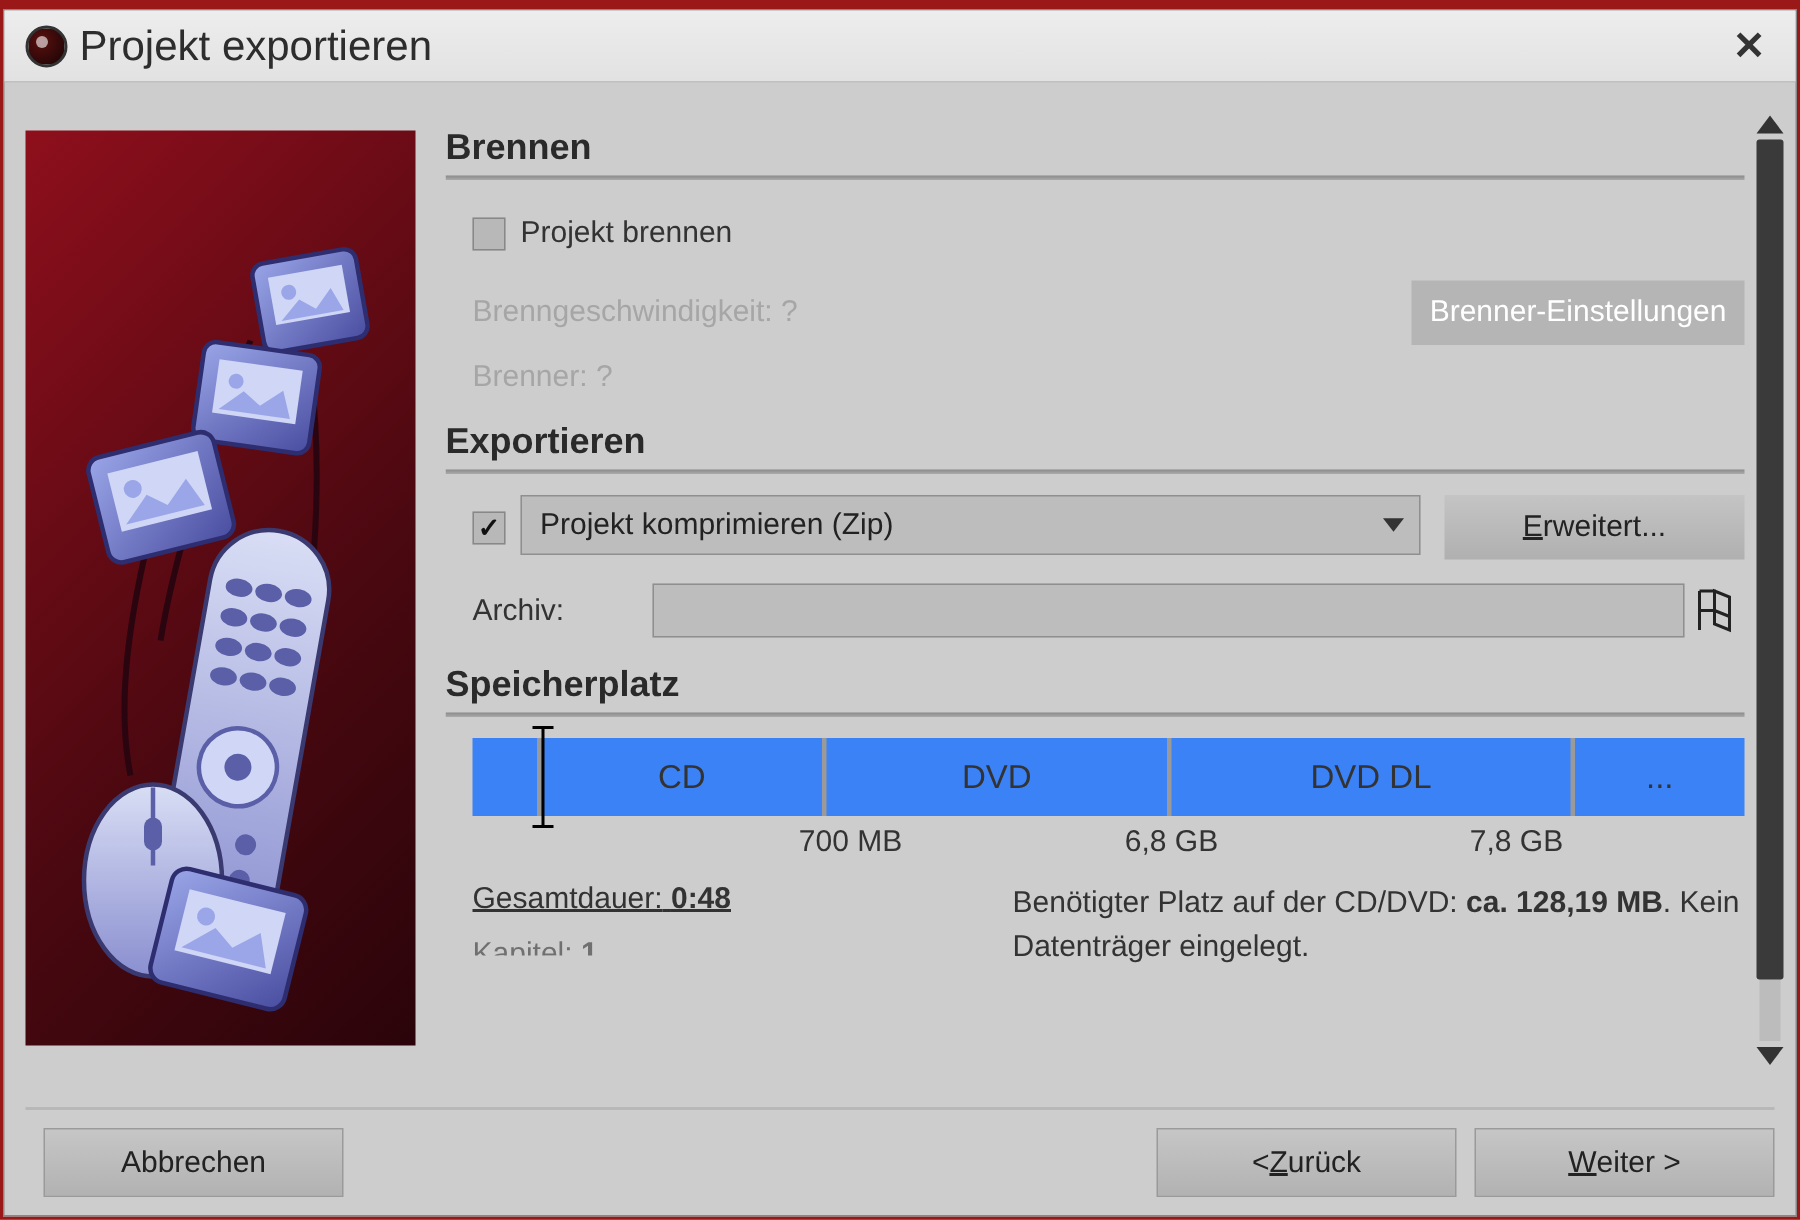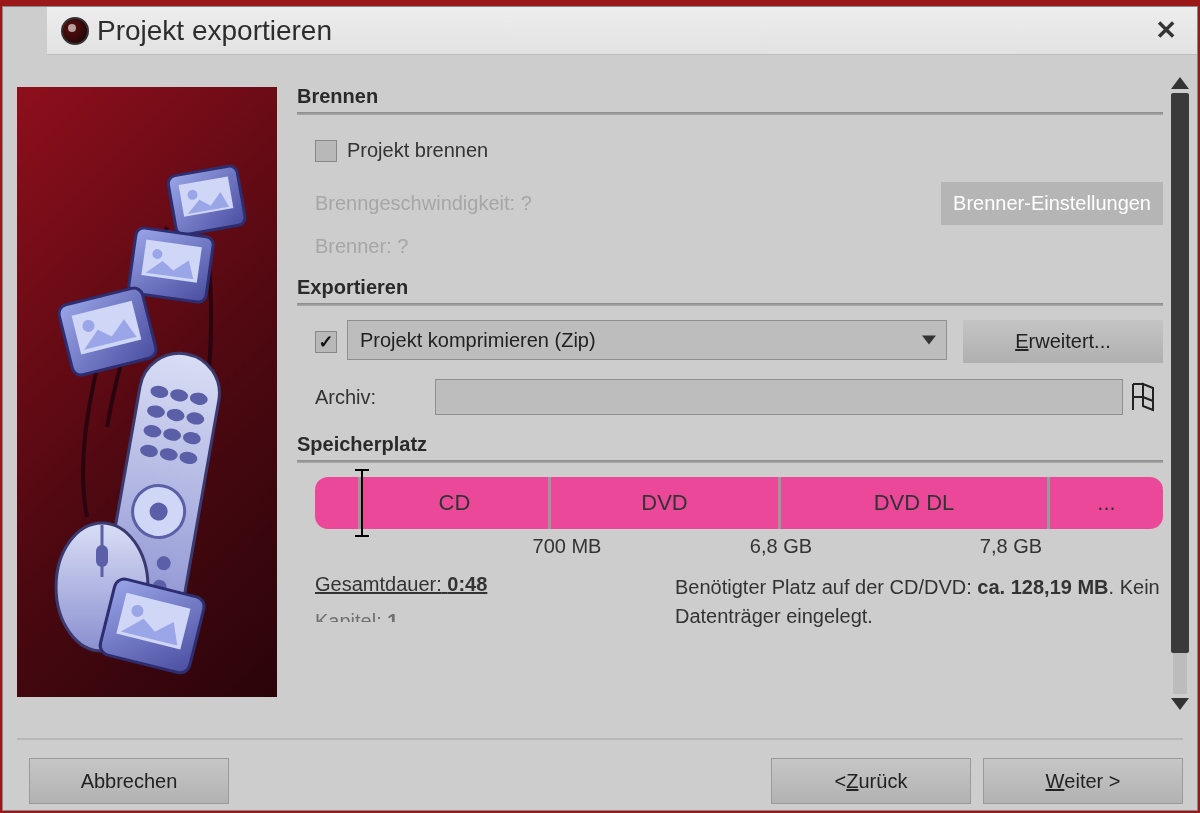--- a/index.html
+++ b/index.html
@@ -3,21 +3,21 @@
 <meta charset="utf-8">
 <style>
   * { box-sizing: border-box; margin: 0; padding: 0; font-family: Arial, Helvetica, sans-serif; }
   html, body { width: 1200px; height: 813px; overflow: hidden; background: #9a1818; }
   .window {
     position: absolute; left: 2px; top: 6px; width: 1196px; height: 805px;
     background: #cdcdcd; border: 1px solid #888;
   }
   .titlebar {
     height: 48px; display: flex; align-items: center; padding: 0 14px;
-    background: linear-gradient(#ededed, #e2e2e2); border-bottom: 1px solid #bfbfbf; margin-left: 44px;
+    background: linear-gradient(#ededed, #e2e2e2); border-bottom: 1px solid #bfbfbf;
   }
   .app-icon {
     width: 28px; height: 28px; border-radius: 50%;
     background: radial-gradient(circle at 35% 35%, #5a1010, #160303);
     border: 2px solid #333; position: relative; margin-right: 8px;
   }
   .app-icon::after {
     content: ""; position: absolute; left: 5px; top: 5px; width: 8px; height: 8px;
     border-radius: 50%; background: rgba(255,255,255,.6);
   }
@@ -30,21 +30,21 @@
   .side-image {
     width: 260px; height: 610px; margin-top: 20px;
     background: linear-gradient(135deg, #8e0f1c 0%, #4a0810 60%, #2a040a 100%);
     position: relative; overflow: hidden; flex-shrink: 0;
   }
   .side-image svg { width: 100%; height: 100%; }
   .main {
     flex: 1; position: relative; padding-right: 28px; overflow: hidden;
   }
   .section-title {
-    font-size: 20px; font-weight: bold; color: #2a2a2a; margin-top: 18px; margin-bottom: 4px;
+    font-size: 24px; font-weight: bold; color: #2a2a2a; margin-top: 18px; margin-bottom: 4px;
   }
   .hr {
     height: 3px; background: linear-gradient(#8a8a8a,#aaa); margin-bottom: 14px;
   }
   .row { display: flex; align-items: center; margin: 10px 0 10px 18px; font-size: 20px; color: #333; }
   .row.disabled { color: #a6a6a6; }
   .cb {
     width: 22px; height: 22px; background: #b8b8b8; border: 1px solid #888;
     margin-right: 10px; display: inline-flex; align-items: center; justify-content: center;
   }
@@ -71,21 +71,21 @@
   .archive-label { width: 120px; color: #333; }
   .archive-input {
     flex: 1; height: 36px; background: #bdbdbd; border: 1px solid #8f8f8f;
   }
   .map-btn {
     width: 40px; height: 36px; display: flex; align-items: center; justify-content: center;
     cursor: pointer;
   }
   .media-bar {
     margin: 10px 0 6px 18px; height: 52px; display: flex;
-    background: #ec4899; position: relative; border-radius: 13px;
+    background: #3b82f6; position: relative;
   }
   .media-seg { border-right: 3px solid #9a9a9a; display: flex; align-items: center; justify-content: center; font-size: 22px; color: #333; }
   .seg0 { width: 46px; }
   .seg1 { width: 190px; }
   .seg2 { width: 230px; }
   .seg3 { width: 269px; }
   .seg4 { flex: 1; border-right: none; }
   .cursor-bar {
     position: absolute; left: 46px; top: -6px; bottom: -6px; width: 2px; background: #000;
   }
@@ -110,21 +110,21 @@
   .scroll-arrow {
     width: 0; height: 0; border-left: 9px solid transparent; border-right: 9px solid transparent;
     cursor: pointer;
   }
   .scroll-arrow.up { border-bottom: 12px solid #333; margin-bottom: 4px; }
   .scroll-arrow.down { border-top: 12px solid #333; margin-top: 4px; }
   .scroll-rail { flex: 1; width: 14px; background: #bcbcbc; position: relative; }
   .scroll-thumb { position: absolute; left: -2px; right: -2px; top: 0; height: 560px; border-radius: 2px; background: #3a3a3a; }
   .footer {
     position: absolute; left: 14px; right: 14px; bottom: 18px; height: 54px;
-    display: flex; border-top: 2px solid #b8b8b8; padding-top: 18px;
+    display: flex; align-items: center; border-top: 2px solid #b8b8b8; padding-top: 18px;
   }
   .footer .spacer { flex: 1; }
   .foot-btn {
     min-width: 200px; height: 46px; background: linear-gradient(#c6c6c6,#b2b2b2);
     border: 1px solid #9a9a9a; font-size: 20px; color: #222; margin-left: 12px;
     display: inline-flex; align-items: center; justify-content: center; cursor: pointer;
   }
   .foot-btn .ul { text-decoration: underline; }
   .top-right { margin-left: auto; }
 </style>

